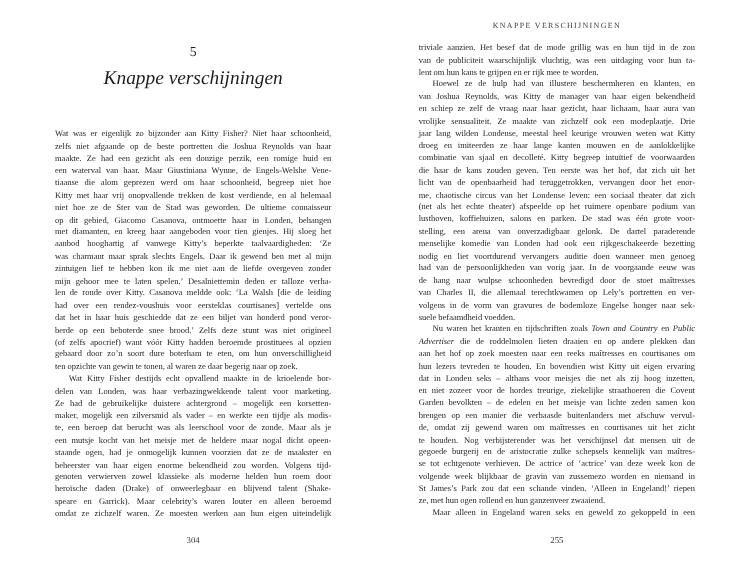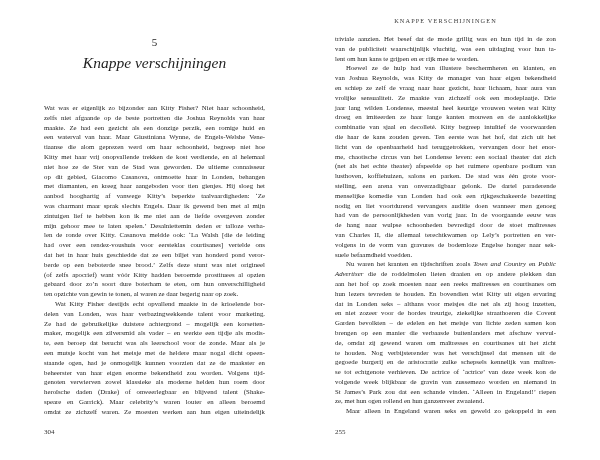--- a/index.html
+++ b/index.html
@@ -75,20 +75,21 @@
   }
   .line.indent { padding-left: 11px; }
   .line.para-end { text-align-last: left; }
   .line i { font-style: italic; }
 
   .page-number {
     position: absolute;
     top: 428px;
     left: 0;
     width: 100%;
+    text-align: center;
     font-size: 7px;
     color: #333333;
   }
 </style>
 </head>
 <body>
 
 <div class="spread">
 
   <div class="page page-left">

